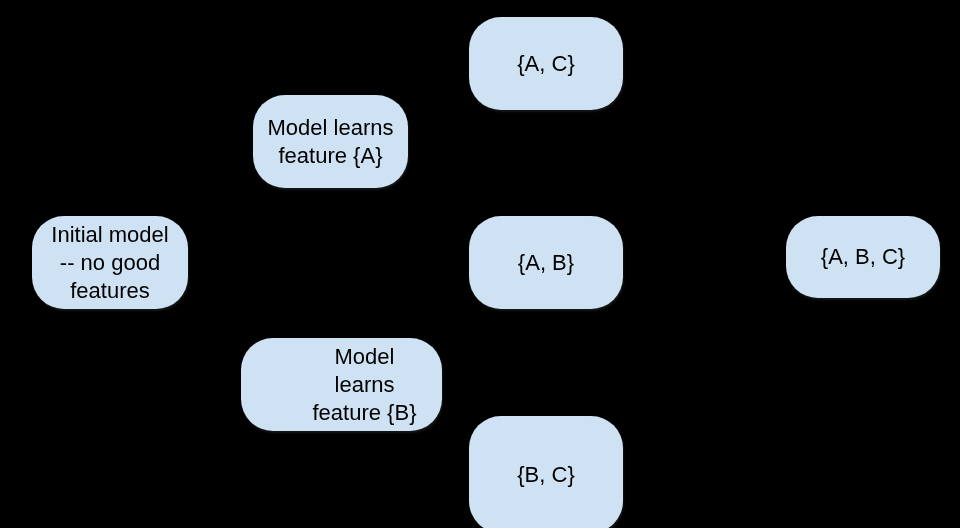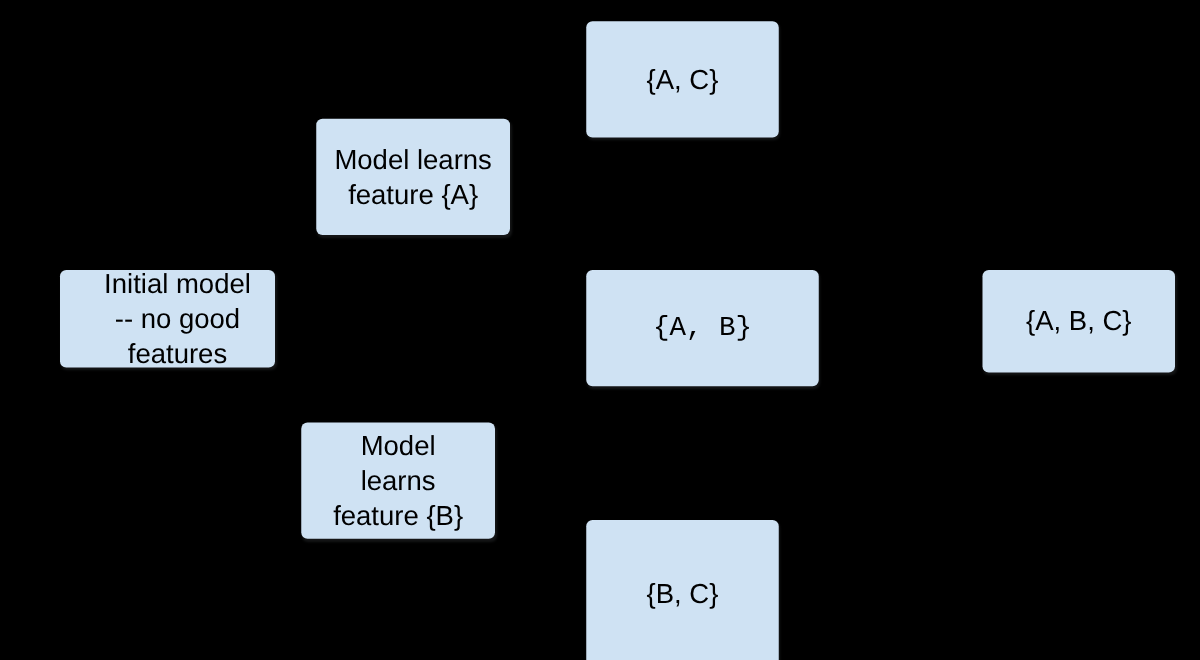--- a/index.html
+++ b/index.html
@@ -12,36 +12,36 @@
     width: 960px;
     height: 528px;
     background: var(--bg, #000000);
     overflow: hidden;
     font-family: "Liberation Sans", sans-serif;
   }
   .node {
     position: absolute;
     background: var(--node-fill, #cfe2f3);
     color: var(--node-text, #000000);
-    border-radius: 5px;
+    border-radius: 32px;
     display: flex;
     align-items: center;
     justify-content: center;
     text-align: center;
     font-size: 22px;
     line-height: 28px;
     white-space: pre-line;
     box-shadow: 1px 2px 2px rgba(60,64,67,0.35);
   }
   
-  .n-initial  { left: 48px;  top: 216px; width: 156px; height: 78px; padding-left: 16px; }
+  .n-initial  { left: 32px;  top: 216px; width: 156px; height: 93px; }
   .n-learns-a { left: 253px; top: 95px;  width: 155px; height: 93px; }
-  .n-learns-b { left: 241px; top: 338px; width: 155px; height: 93px; }
+  .n-learns-b { left: 241px; top: 338px; width: 155px; height: 93px; padding-left: 46px; }
   .n-ac       { left: 469px; top: 17px;  width: 154px; height: 93px; }
-  .n-ab       { left: 469px; top: 216px; width: 186px; height: 93px; font-family: Liberation Mono, monospace; }
+  .n-ab       { left: 469px; top: 216px; width: 154px; height: 93px; }
   .n-bc       { left: 469px; top: 416px; width: 154px; height: 117px; }
   .n-abc      { left: 786px; top: 216px; width: 154px; height: 82px; }
 </style>
 </head>
 <body>
 
 <div class="canvas">
 
   <div class="node n-initial">Initial model
 -- no good

